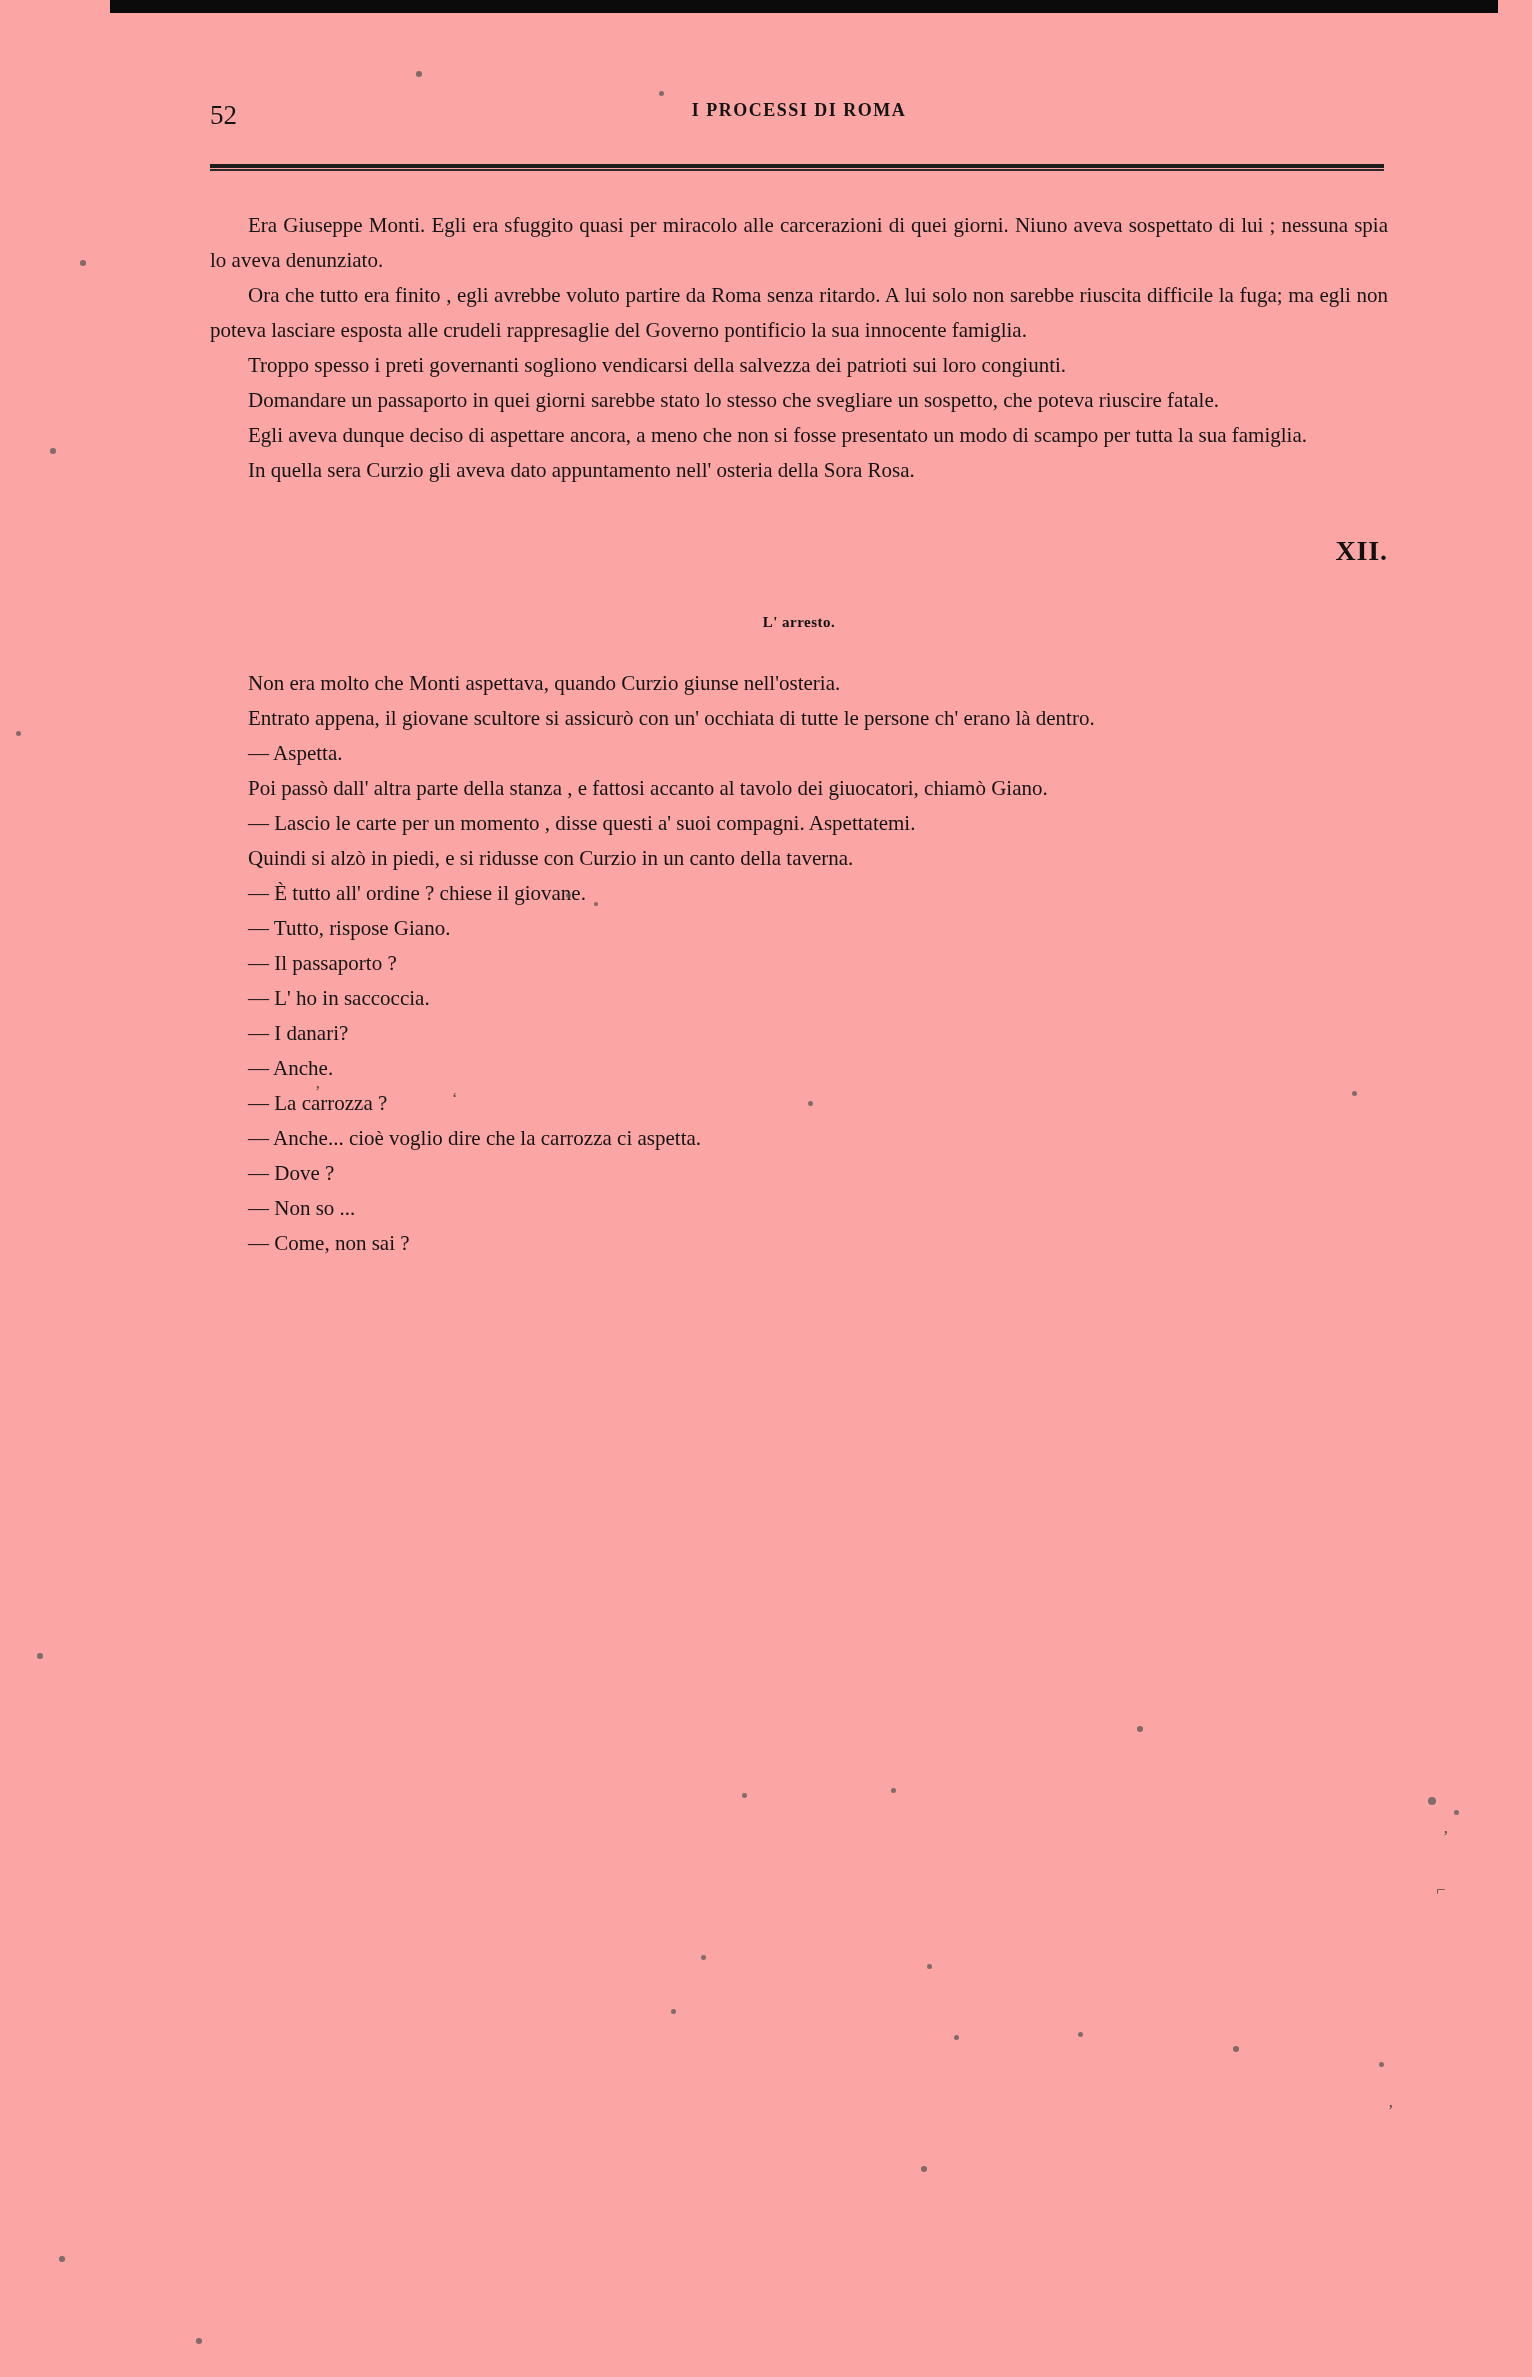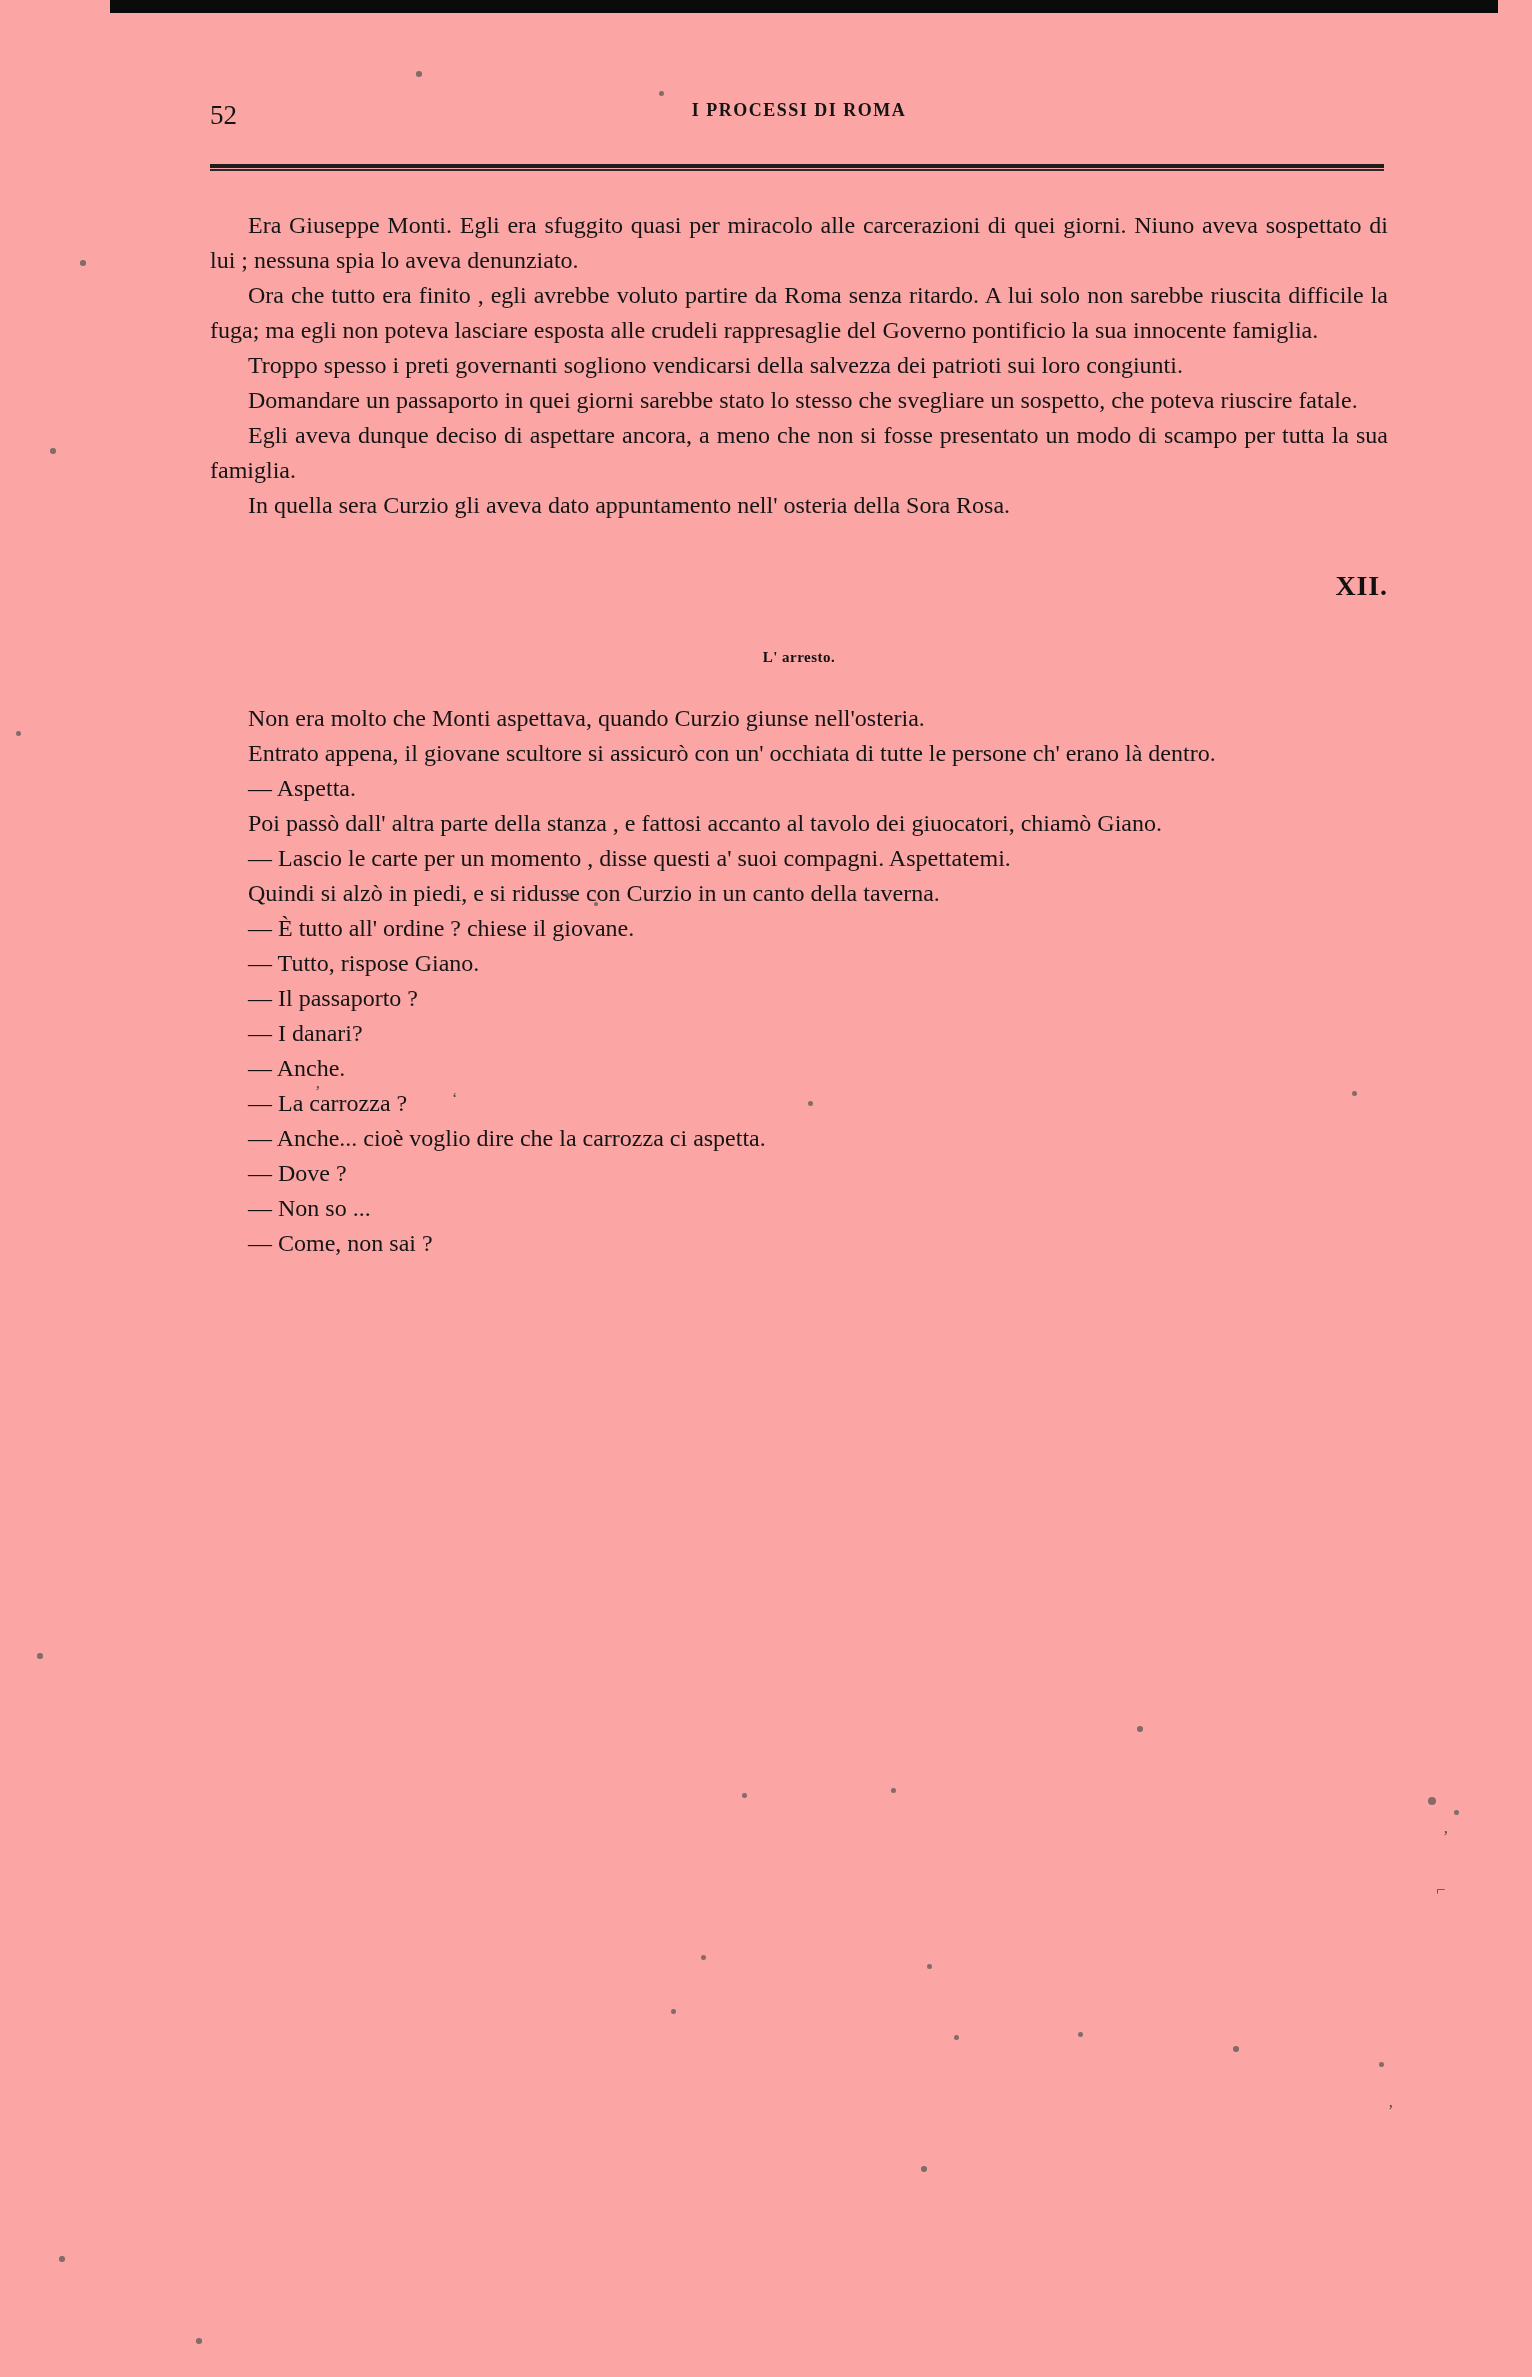--- a/index.html
+++ b/index.html
@@ -75,21 +75,21 @@
   }
   .rule-thin {
     height: 1.8px;
     background: #2a2a2a;
     margin-top: 1.8px;
     width: 1174px;
   }
 
   .body-text {
     margin-top: 37px;
-    font-size: 24px;
+    font-size: 21px;
     line-height: 35px;
     text-align: justify;
     color: #151515;
   }
   .body-text p {
     margin: 0;
     text-indent: 38px;
     text-align: justify;
   }
 
@@ -180,20 +180,21 @@
       <div class="dialogue">
         <p class="hang" style="text-indent:38px;">— Lascio le carte per un momento , disse questi a' suoi compagni. Aspettatemi.</p>
       </div>
 
       <p>Quindi si alzò in piedi, e si ridusse con Curzio in un canto della taverna.</p>
 
       <div class="dialogue">
         <p>— È tutto all' ordine ? chiese il giovane.</p>
         <p>— Tutto, rispose Giano.</p>
         <p>— Il passaporto ?</p>
+        <p>— L' ho in saccoccia.</p>
         <p>— I danari?</p>
         <p>— Anche.</p>
         <p>— La carrozza ?</p>
         <p>— Anche... cioè voglio dire che la carrozza ci aspetta.</p>
         <p>— Dove ?</p>
         <p>— Non so ...</p>
         <p>— Come, non sai ?</p>
       </div>
     </div>
 

